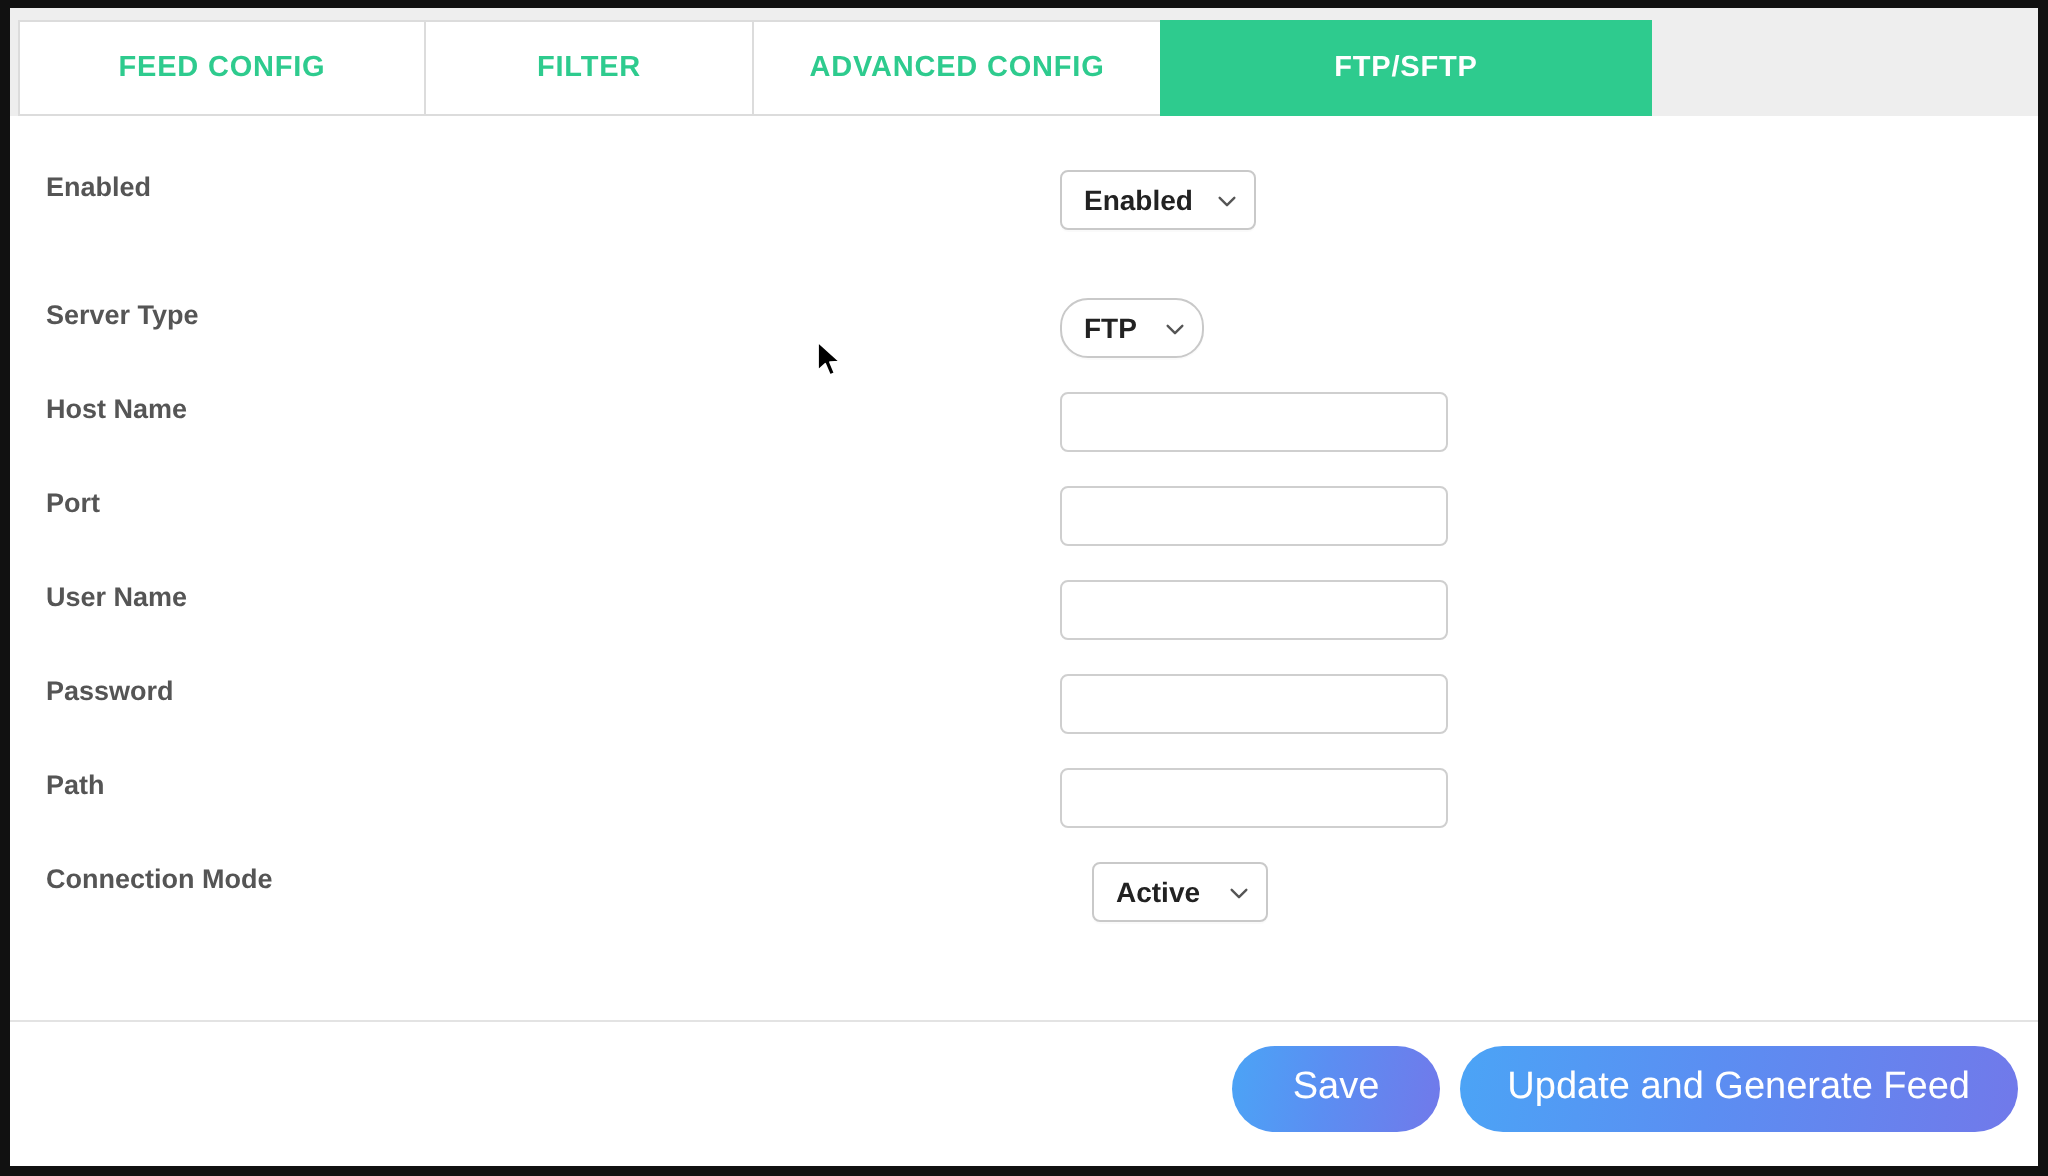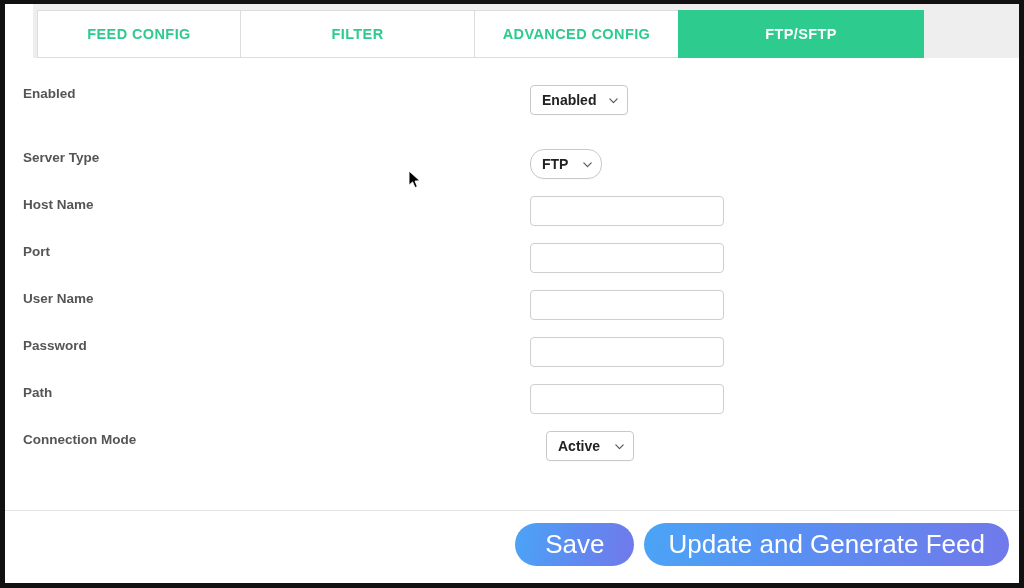--- a/index.html
+++ b/index.html
@@ -41,21 +41,20 @@
   
   .tabbar {
     position: relative;
     height: 54px;
     background: #eeeeee;
     box-sizing: border-box;
     padding-top: 6px;
     padding-left: 4px;
     display: flex;
     align-items: flex-start;
-    margin-left: 28px;
   }
   .tabbar::after {
     content: "";
     position: absolute;
     left: 0; right: 0; bottom: 0;
     height: 0;
   }
 
   .tab {
     height: 48px;
@@ -68,21 +67,21 @@
     align-items: center;
     justify-content: center;
     color: #2ecb8e;
     font-size: 14.5px;
     font-weight: bold;
     letter-spacing: 0.4px;
     cursor: pointer;
     user-select: none;
   }
   .tab.t1 { width: 204px; }
-  .tab.t2 { width: 235px; }
+  .tab.t2 { width: 165px; }
   .tab.t3 { width: 205px; }
   .tab.t4 { width: 246px; }
 
   .tab.active {
     background: #2ecb8e;
     border-color: #2ecb8e;
     color: #ffffff;
   }
 
   
@@ -201,21 +200,21 @@
     padding-right: 10px;
     box-sizing: border-box;
   }
   .pillbtn {
     border: none;
     outline: none;
     color: #ffffff;
     border-radius: 22px;
     height: 43px;
     font-family: "Liberation Sans", sans-serif;
-    font-size: 26px;
+    font-size: 19px;
     cursor: pointer;
     padding: 0 26px;
     background: linear-gradient(100deg, #4ba4f6 0%, #5b8ef2 45%, #7179ea 100%);
     display: inline-flex;
     align-items: center;
     justify-content: center;
     white-space: nowrap;
   }
   .pillbtn.save { margin-right: 10px; padding: 0 30px; }
   .pillbtn.update { padding: 0 24px; }

